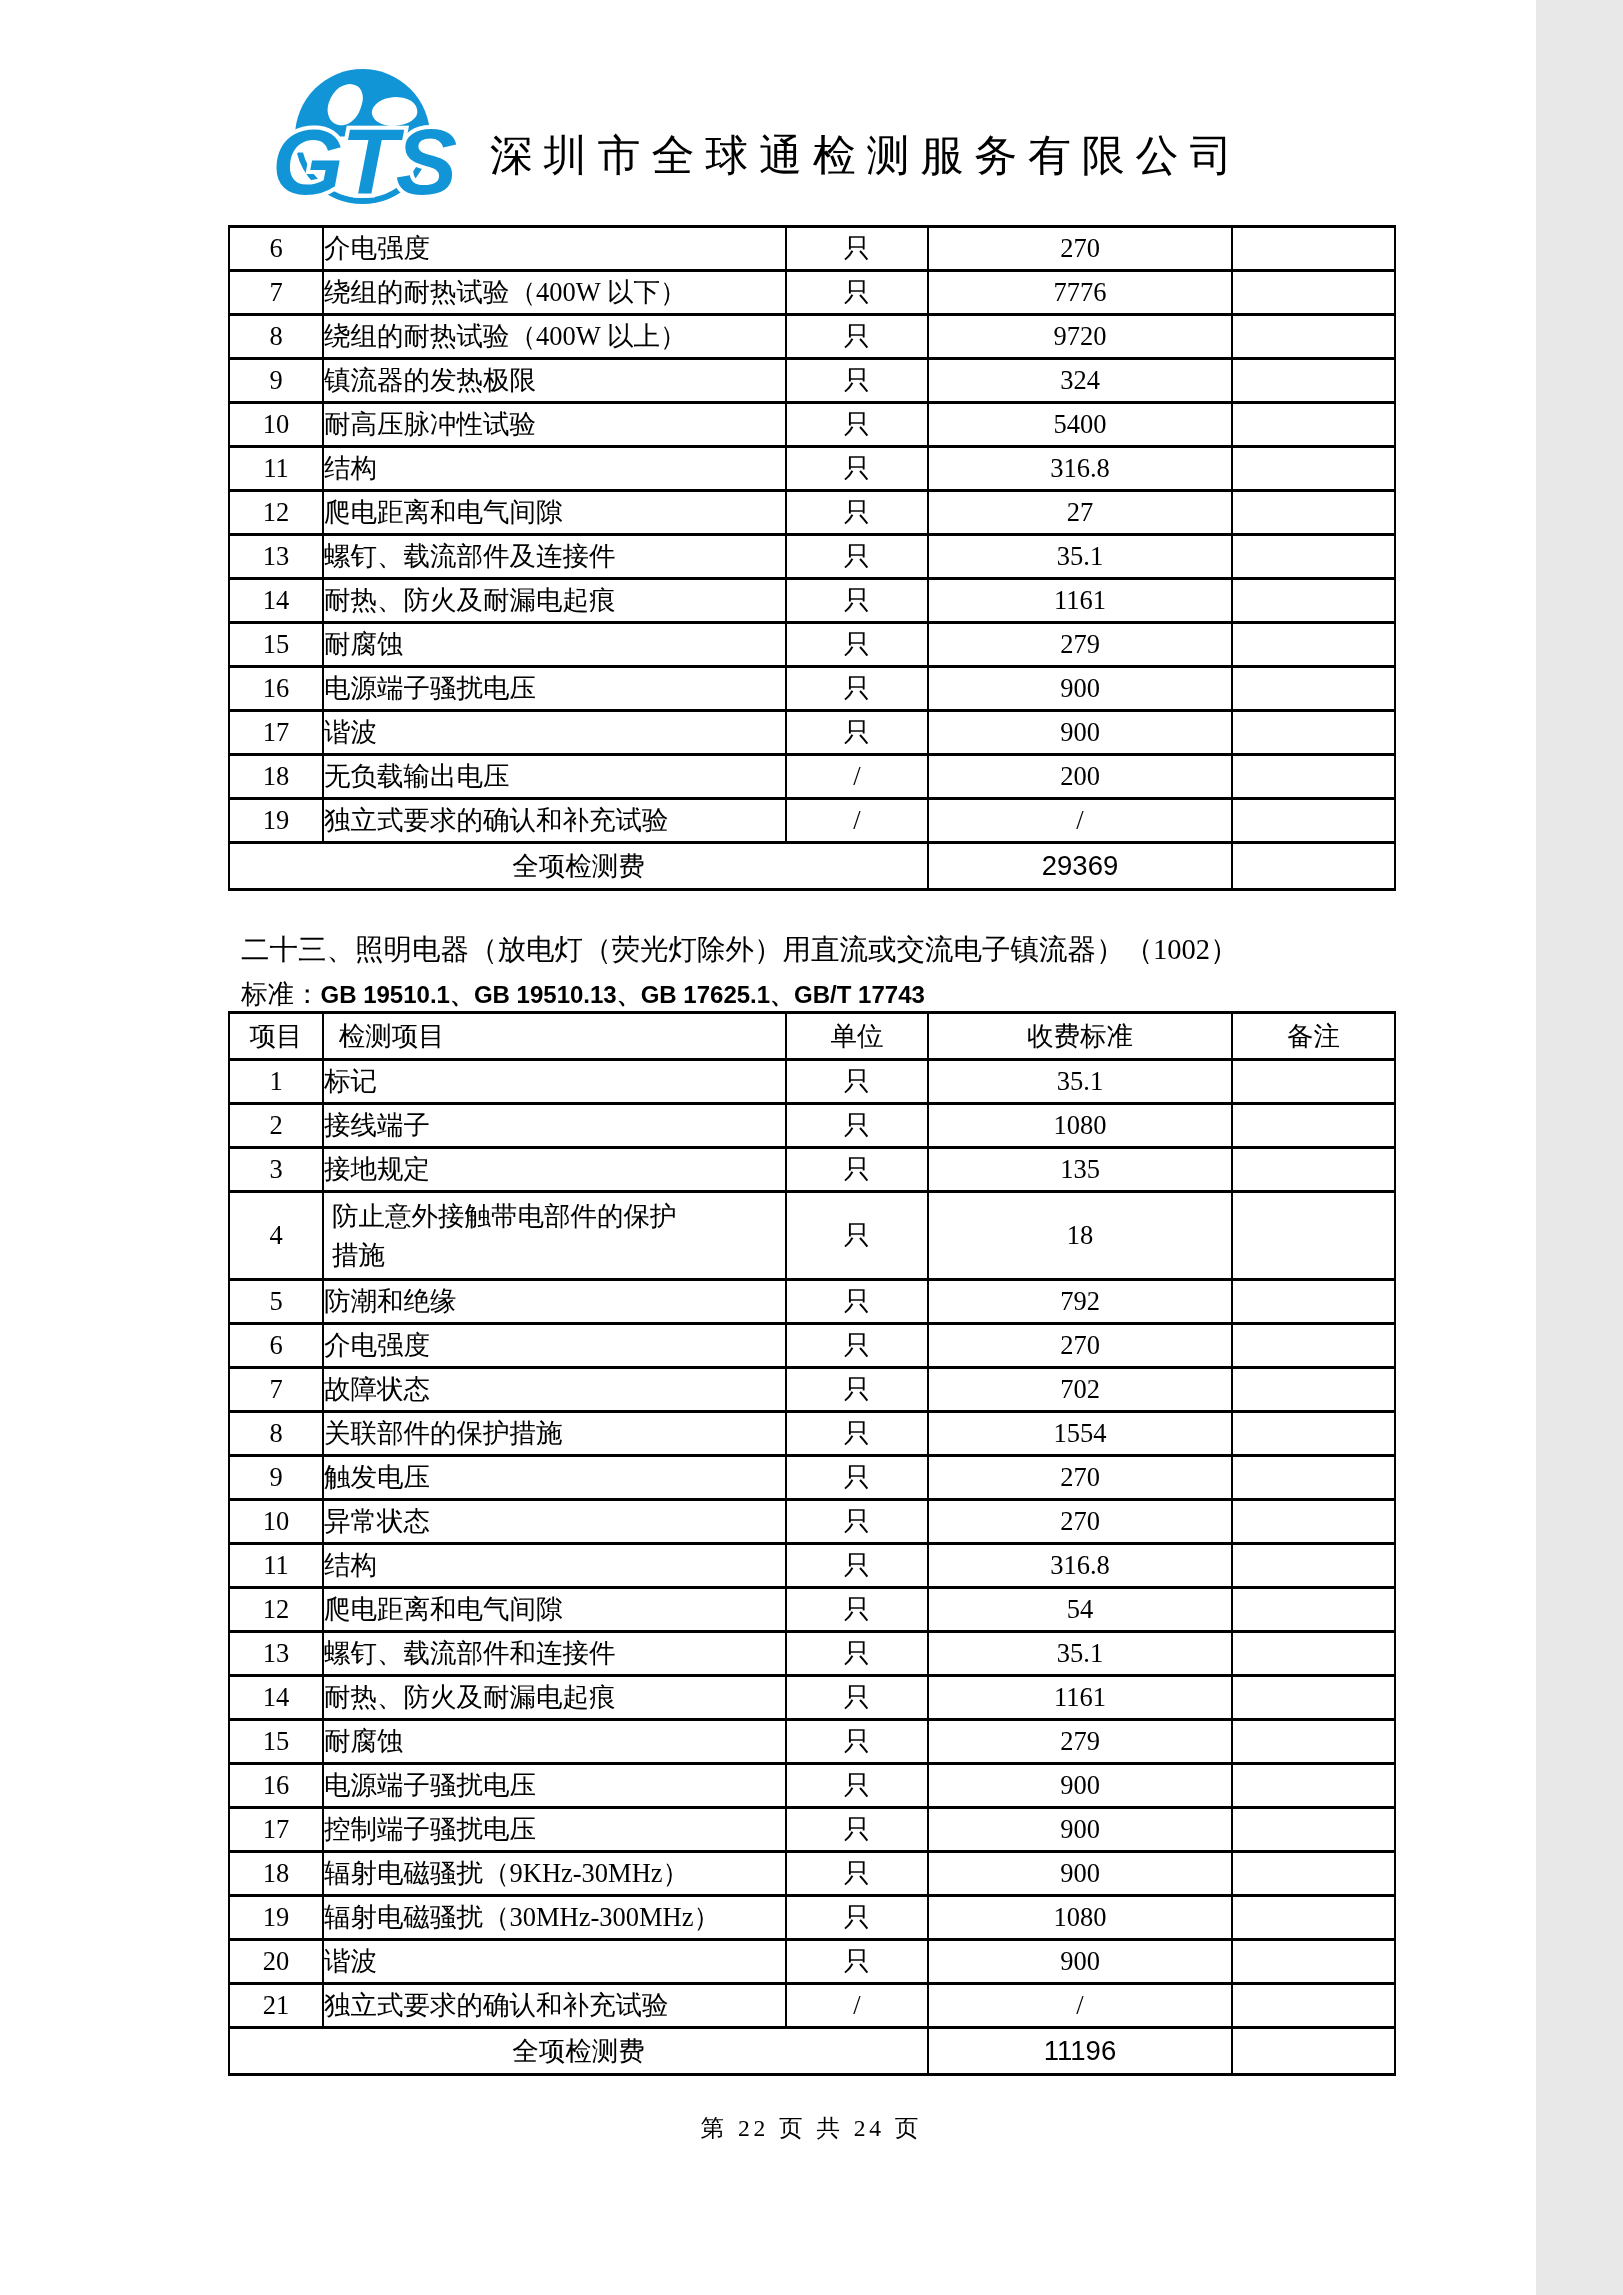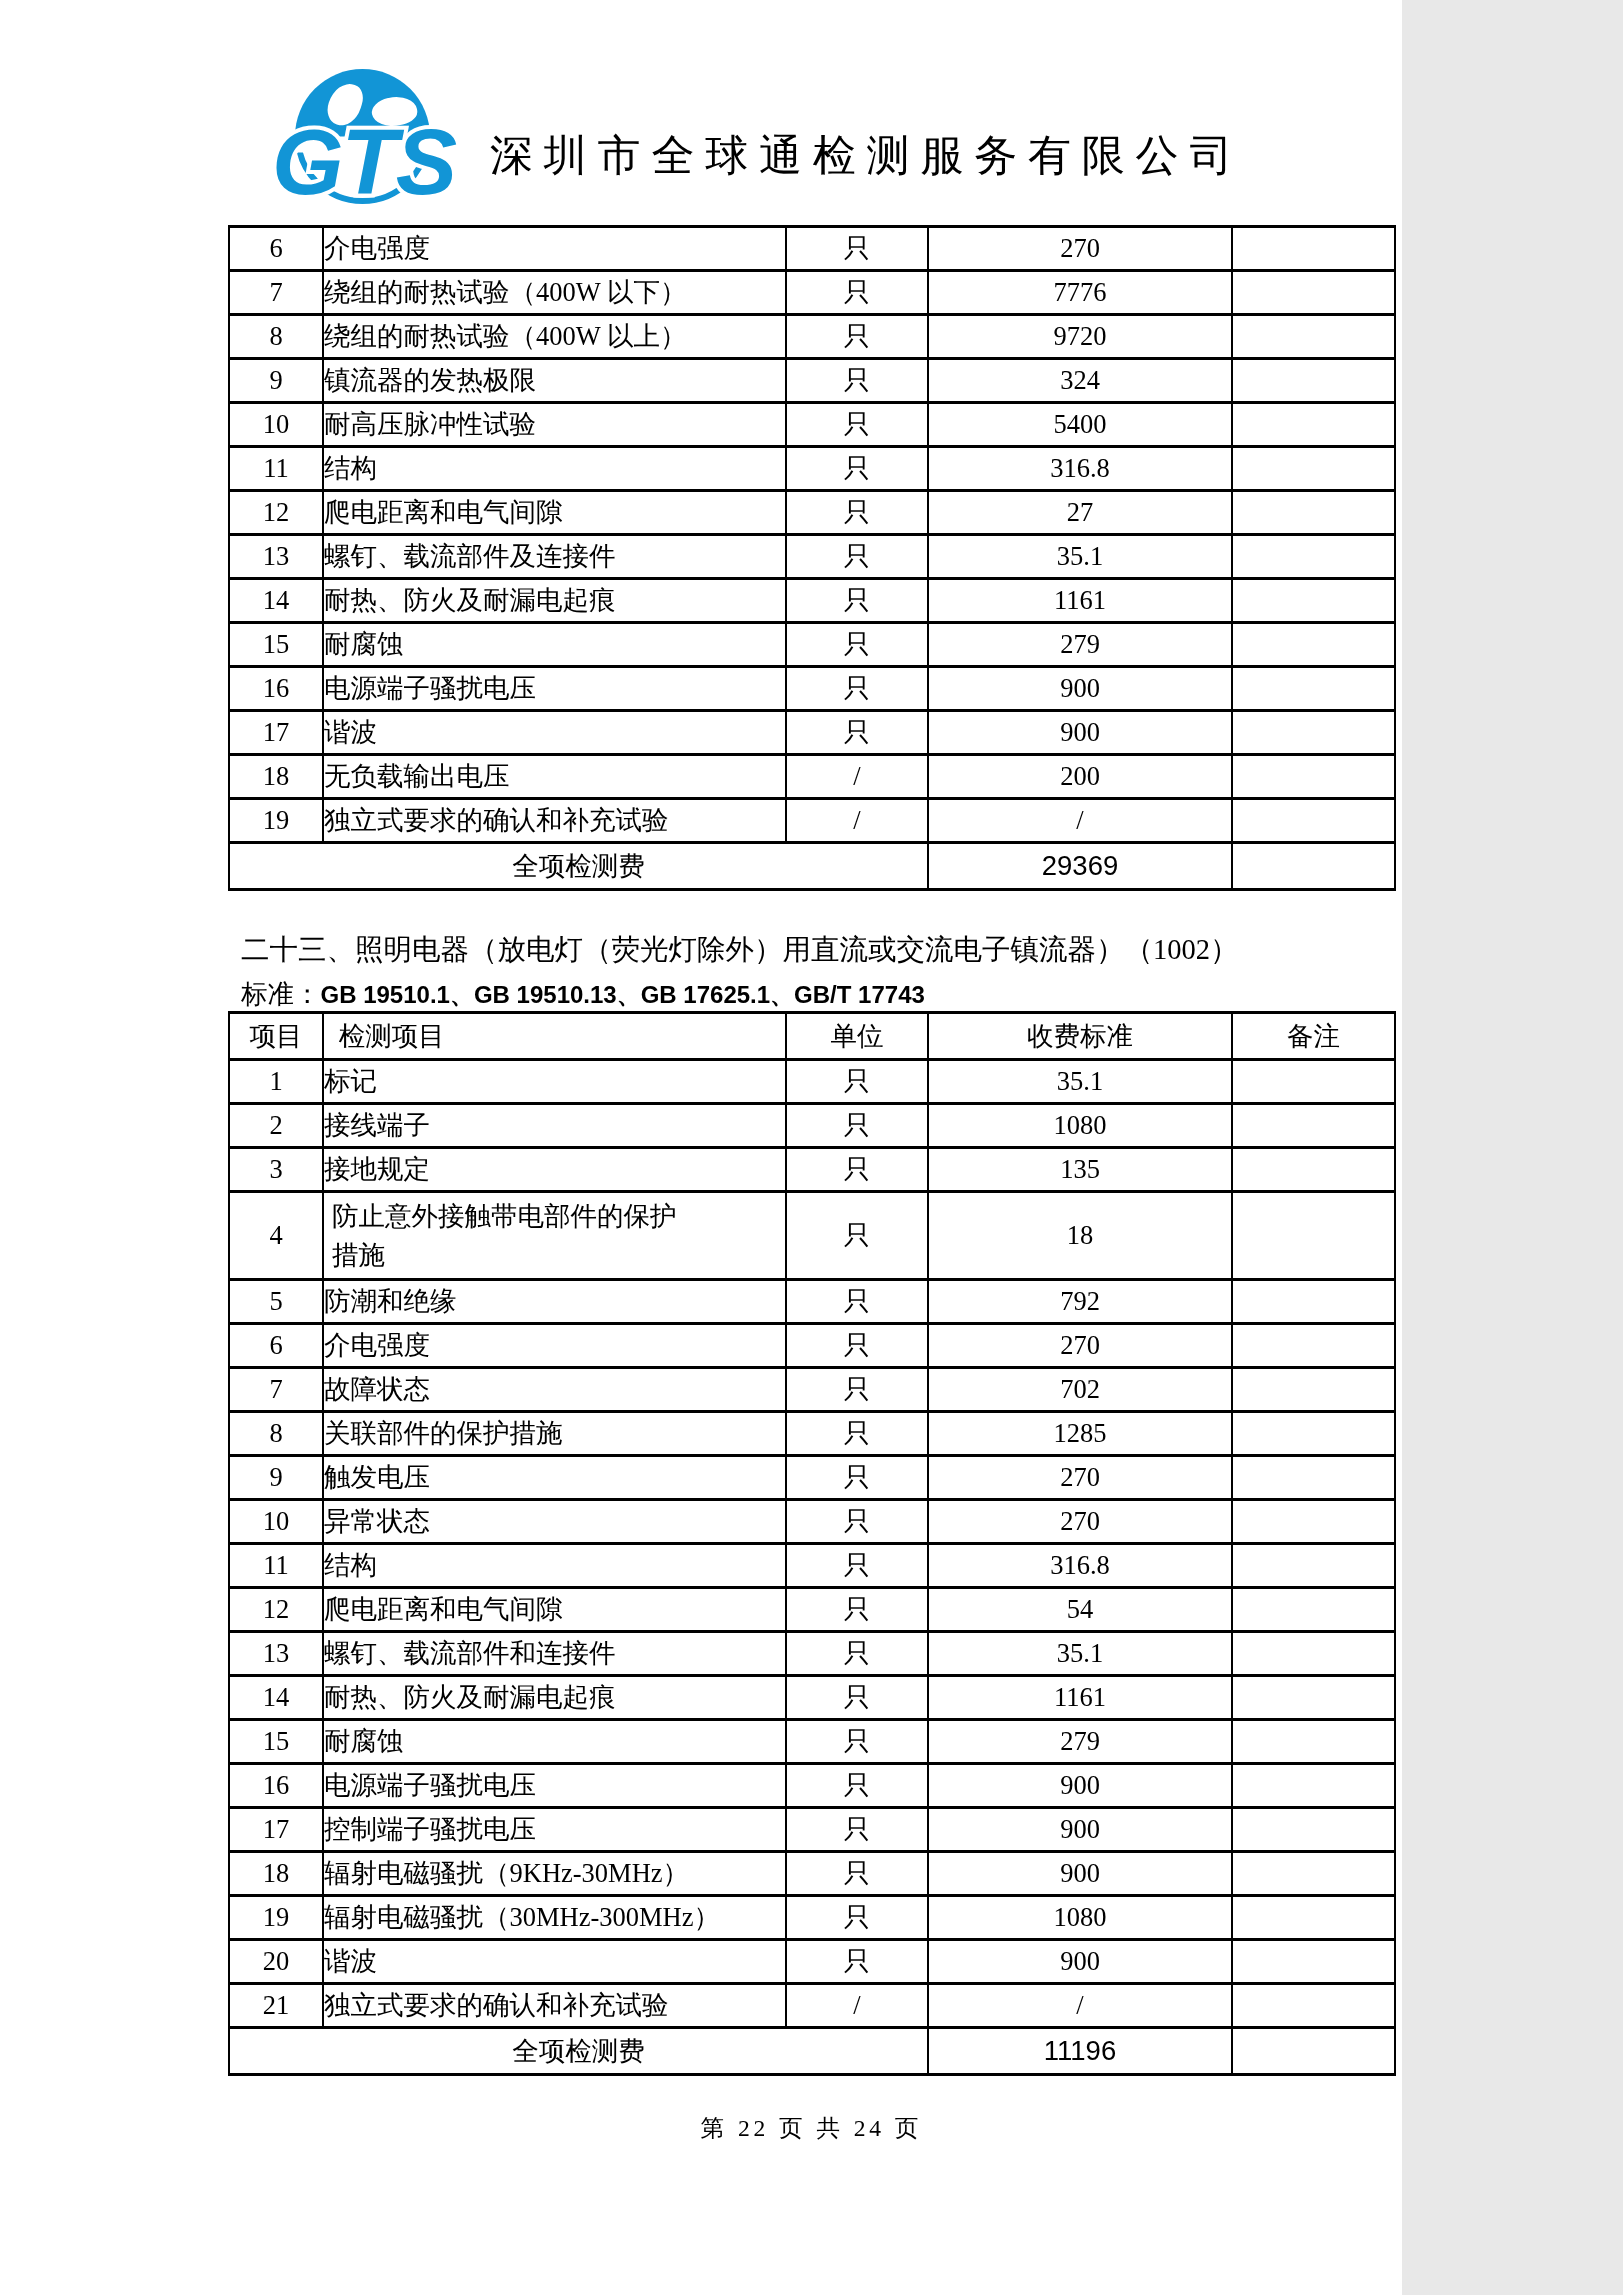--- a/index.html
+++ b/index.html
@@ -3,21 +3,21 @@
 <meta charset="utf-8">
 <style>
   :root { --brand:#1295d6; --ink:#000; --bg:#fff; }
   * { box-sizing:border-box; }
   html,body { margin:0; padding:0; }
   body {
     width:1623px; height:2295px; background:#e8e8e8;
     font-family:"Liberation Serif","DejaVu Serif",serif; color:var(--ink);
   }
   .page {
-    position:relative; width:1402px; height:2295px; background:var(--bg); overflow:hidden;
+    position:relative; width:1536px; height:2295px; background:var(--bg); overflow:hidden;
   }
 
   
   .company-header { position:absolute; left:255px; top:64px; width:1178px; height:177px; }
   .logo { position:absolute; left:0; top:4.9px; width:216px; height:169px; }
   .globe-fill {
     position:absolute; left:40px; top:0; width:135px; height:135px; border-radius:50%;
     background:var(--brand); clip-path:inset(0 0 50% 0);
   }
   .globe-ring {
@@ -286,21 +286,21 @@
           <td class="c-no">7</td>
           <td class="c-item">故障状态</td>
           <td class="c-unit">只</td>
           <td class="c-fee">702</td>
           <td class="c-remark"></td>
         </tr>
         <tr>
           <td class="c-no">8</td>
           <td class="c-item">关联部件的保护措施</td>
           <td class="c-unit">只</td>
-          <td class="c-fee">1285</td>
+          <td class="c-fee">1554</td>
           <td class="c-remark"></td>
         </tr>
         <tr>
           <td class="c-no">9</td>
           <td class="c-item">触发电压</td>
           <td class="c-unit">只</td>
           <td class="c-fee">270</td>
           <td class="c-remark"></td>
         </tr>
         <tr>

